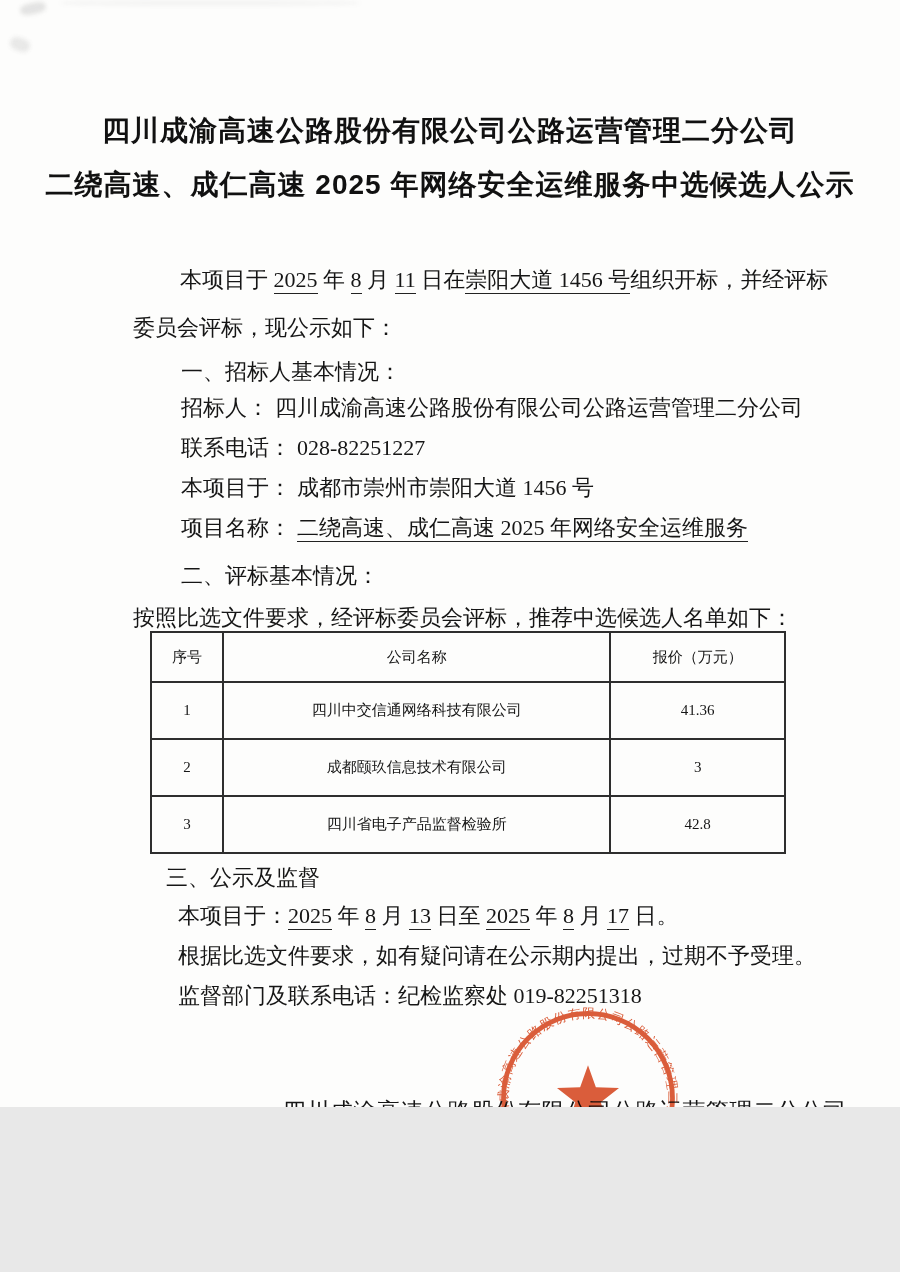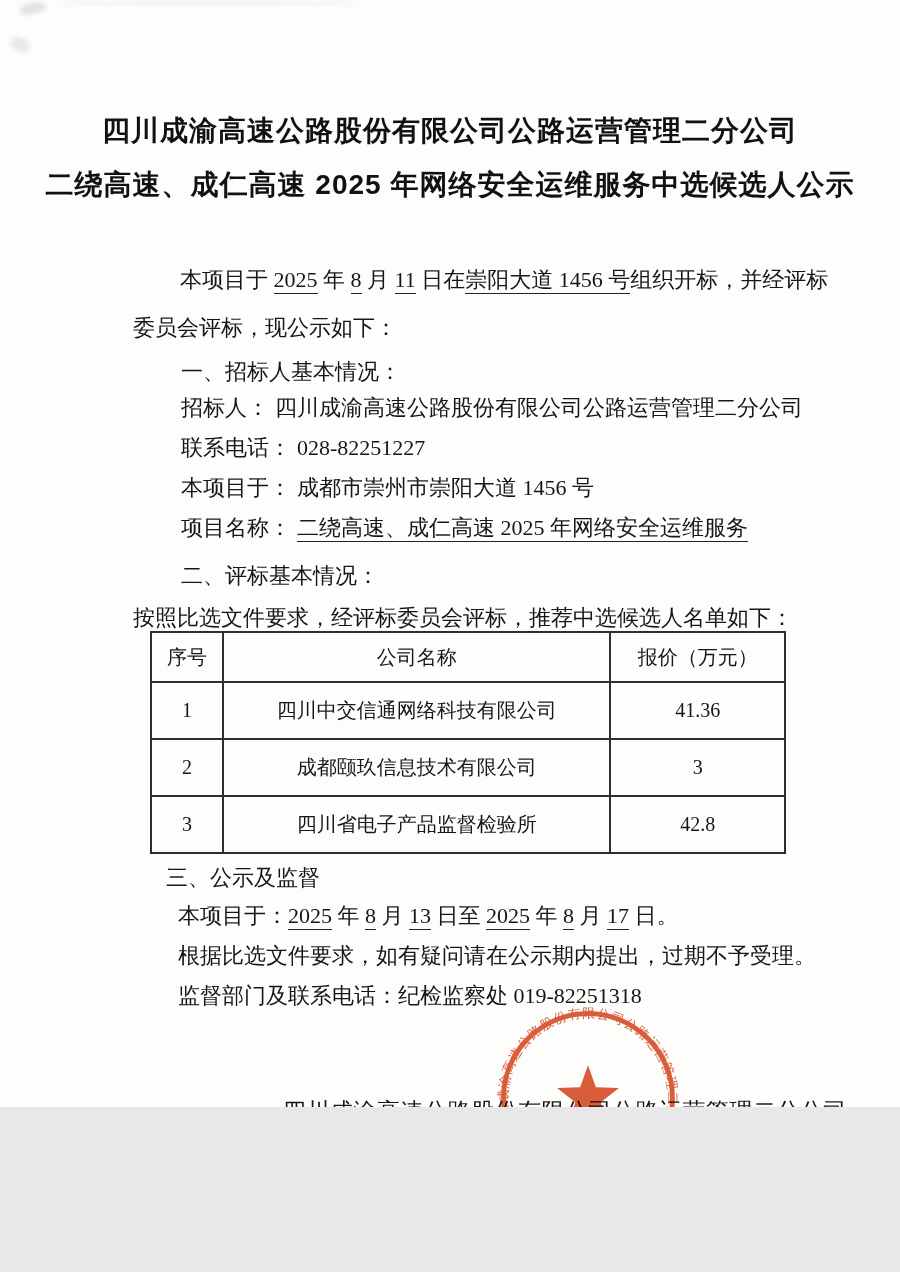--- a/index.html
+++ b/index.html
@@ -29,21 +29,21 @@
   .intro .first{text-indent:47px;}
 
   .h1{left:181px;top:352px;}
   .items{left:181px;top:388px;}
   .items .info-label{margin-right:6px;}
   .h2{left:181px;top:556px;}
   .s2intro{left:133px;top:598px;}
 
   table.bids{
     position:absolute;left:150px;top:631px;width:636px;
-    border-collapse:collapse;font-size:20px;color:#161616;
+    border-collapse:collapse;font-size:15px;color:#161616;
   }
   table.bids th,table.bids td{
     border:2px solid #2e2e2e;text-align:center;font-weight:normal;
     padding:0;height:55px;background:transparent;
   }
   table.bids thead th{height:48px;}
   col.c-no{width:72px;} col.c-name{width:389px;} col.c-price{width:175px;}
 
   .h3{left:166px;top:858px;}
   .s3lines{left:178px;top:896px;}

